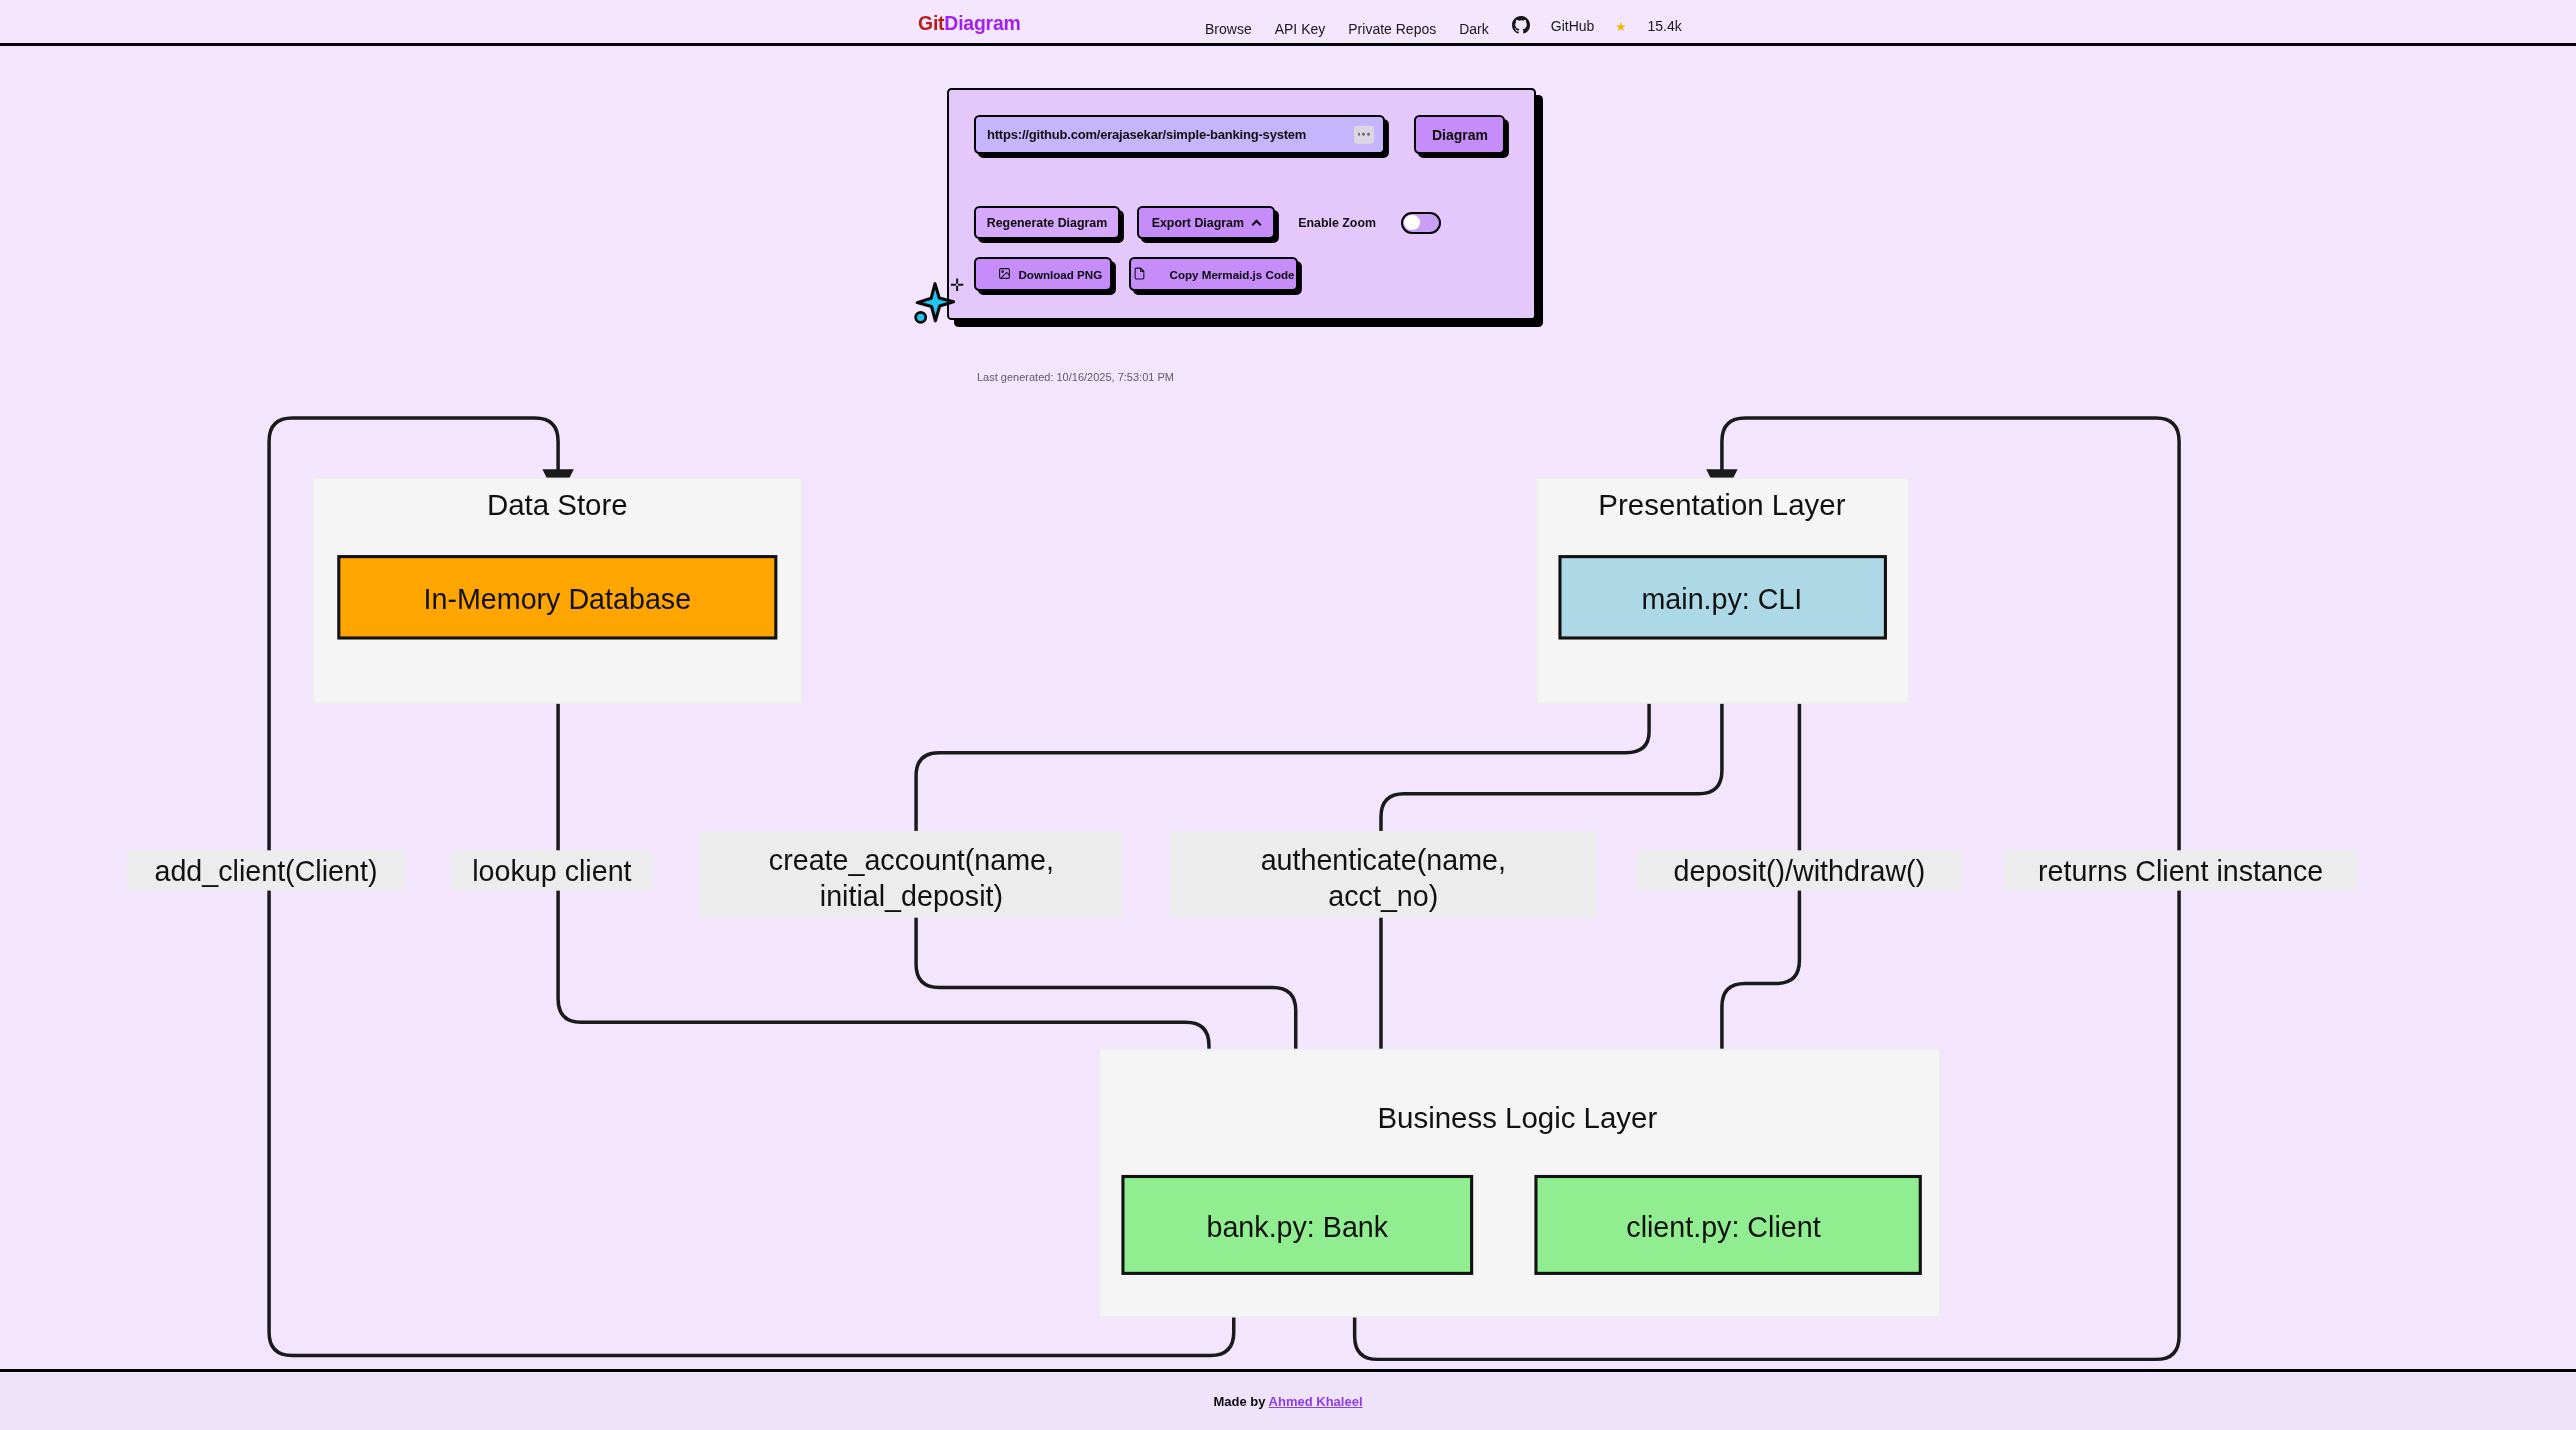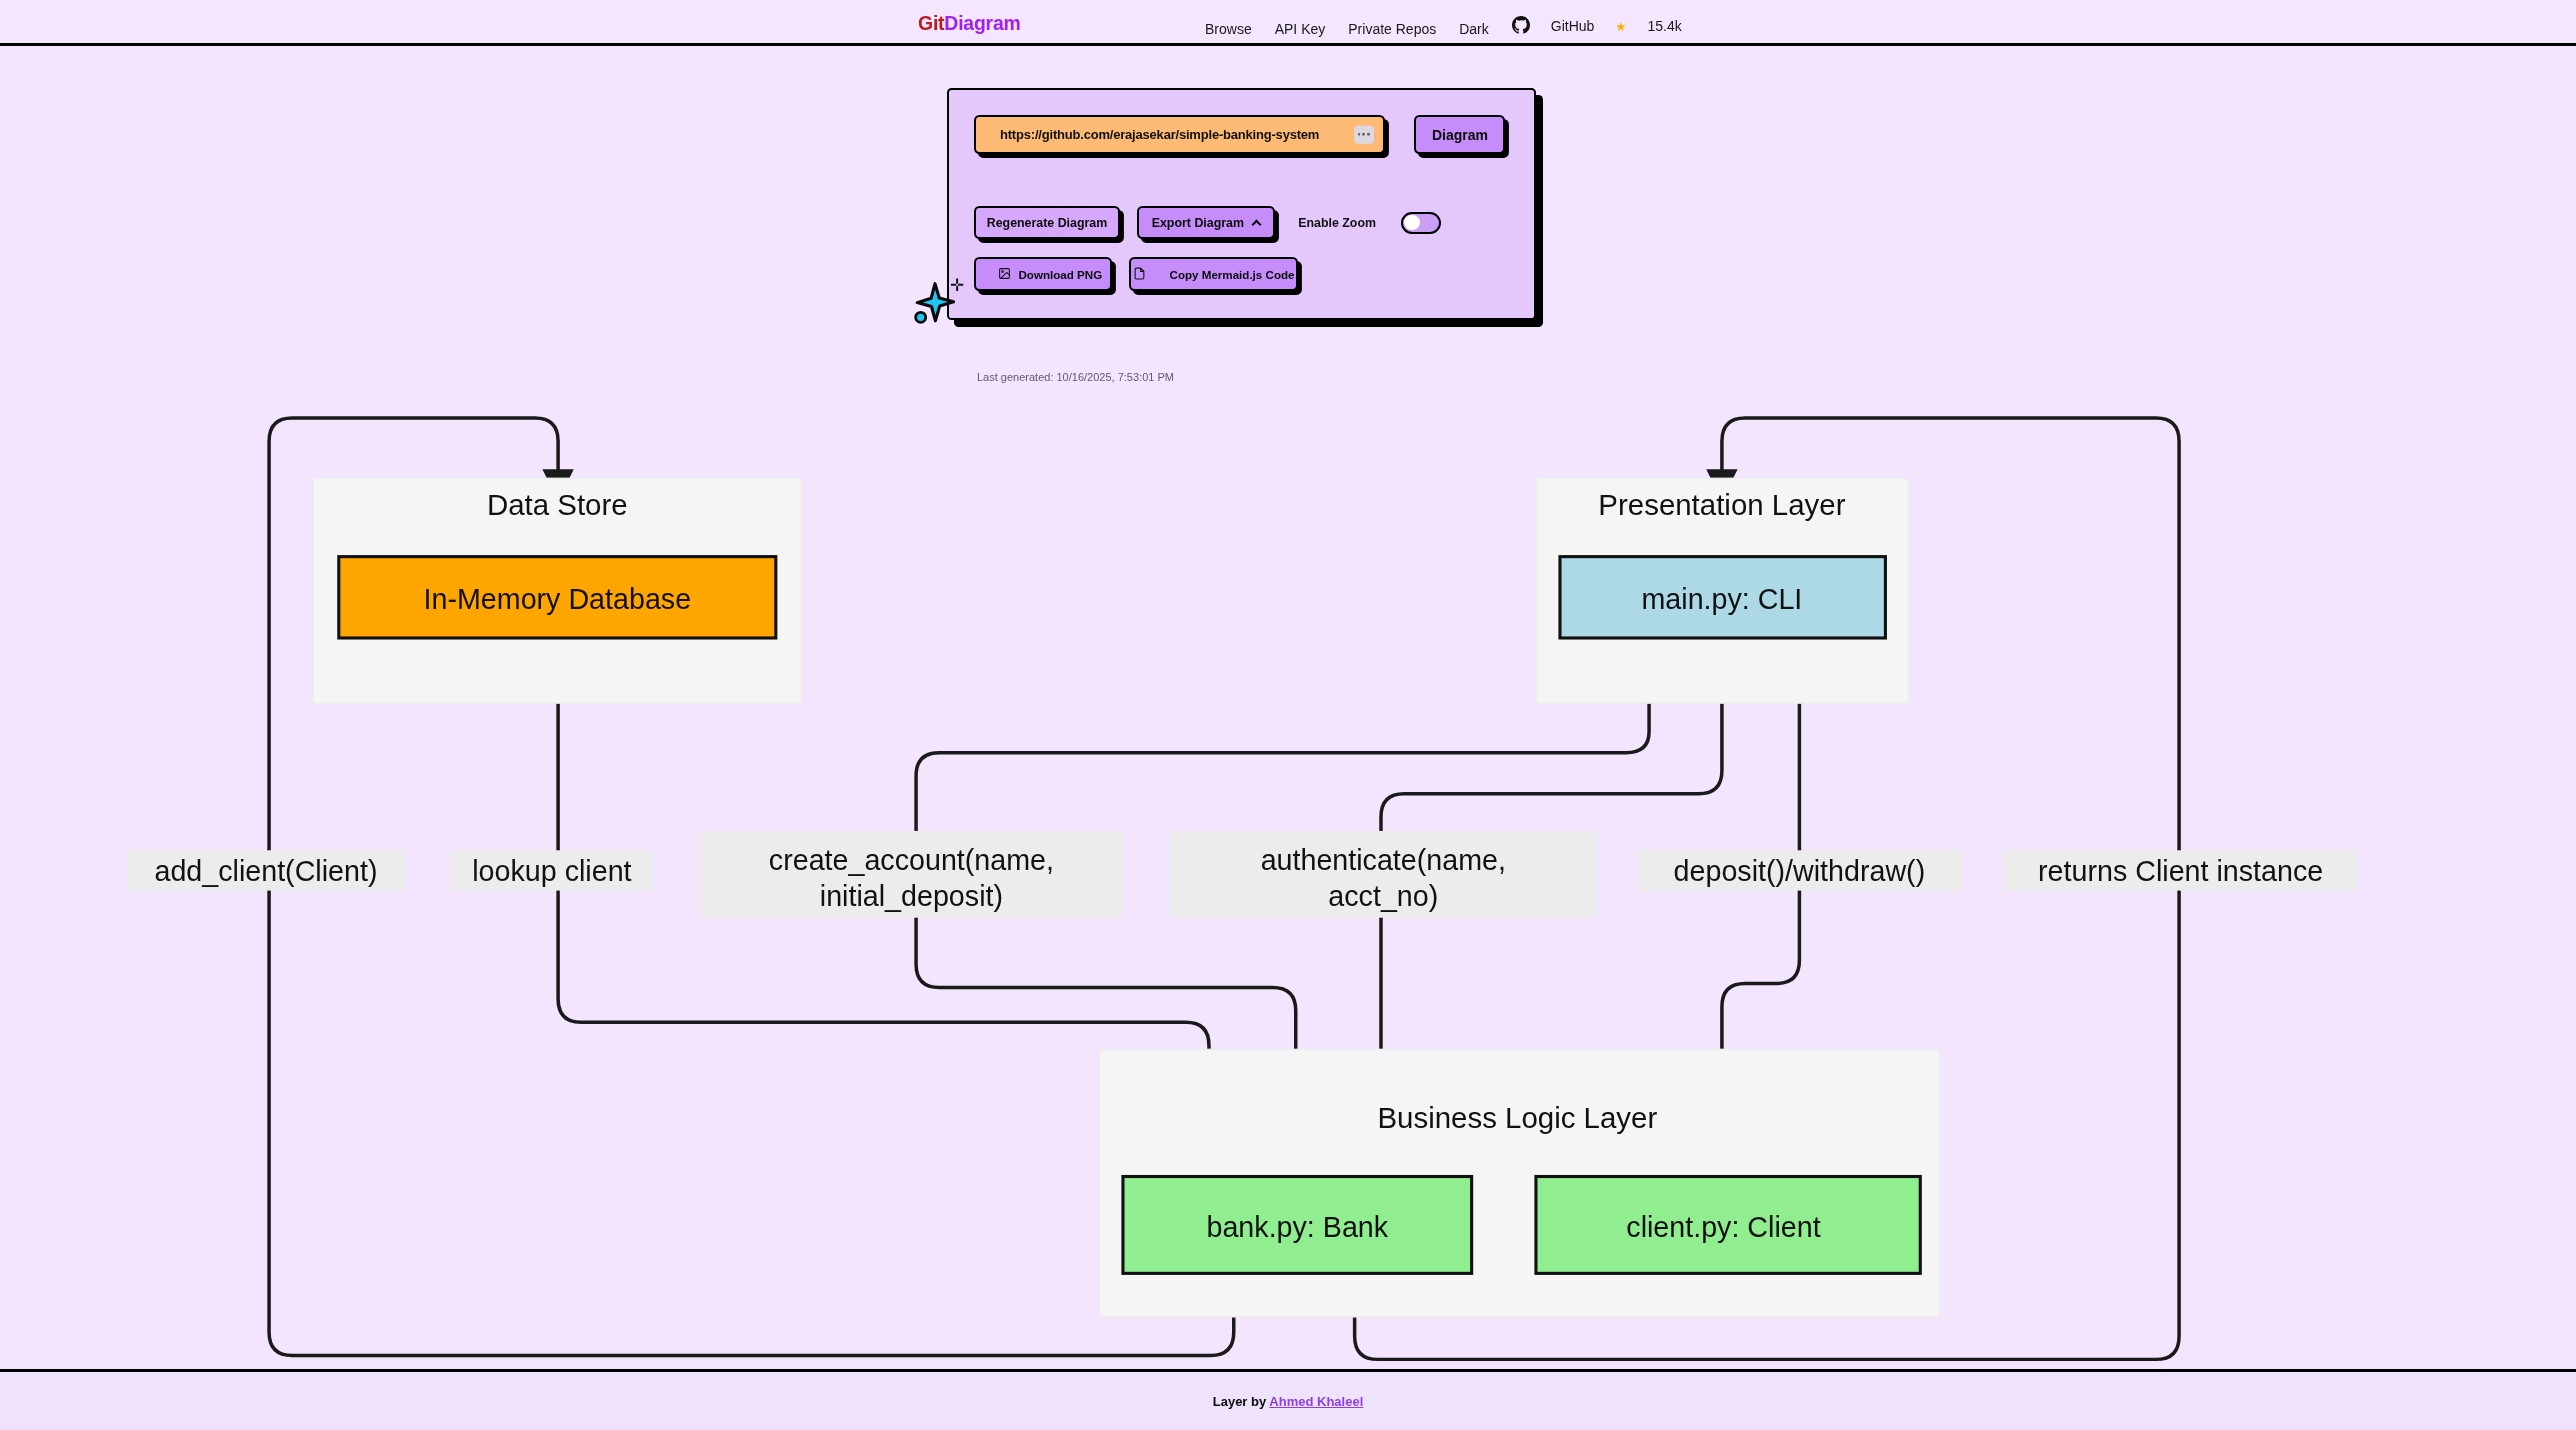--- a/index.html
+++ b/index.html
@@ -52,26 +52,26 @@
     border-radius: 4.6px;
     box-shadow: 7px 7px 0 #000;
   }
   .panel-row1 {
     position: absolute; left: 25px; top: 25px;
     display: flex; align-items: flex-start; gap: 29.4px;
   }
   .url-field {
     position: relative;
     width: 411px; height: 39px;
-    background: #fdba74;
+    background: #c4b5fd;
     border: 2.3px solid #000;
     border-radius: 5.4px;
     box-shadow: 3.9px 3.9px 0 #000;
     display: flex; align-items: center;
-    padding: 0 24px;
+    padding: 0 11px;
   }
   .url-text {
     font-size: 13px; font-weight: bold; color: #111;
     white-space: nowrap; letter-spacing: -0.2px;
   }
   .dots-btn {
     position: absolute; right: 9.3px; top: 50%; transform: translateY(-50%);
     width: 20px; height: 18.6px; border-radius: 3.9px;
     background: #DCD7E0;
     display: flex; align-items: center; justify-content: center;
@@ -310,18 +310,18 @@
         <text x="2322" y="1078" text-anchor="middle" font-size="37" fill="#111">deposit()/withdraw()</text>
 
         <rect x="2586" y="1038" width="456" height="52" fill="#ECECEC"></rect>
         <text x="2814" y="1078" text-anchor="middle" font-size="37" fill="#111">returns Client instance</text>
       </g>
     </svg>
   </div>
 
   <div class="footer">
     <div class="footer-text">
-      <span>Layer by </span><a class="author" href="#">Ahmed Khaleel</a>
+      <span>Made by </span><a class="author" href="#">Ahmed Khaleel</a>
     </div>
   </div>
 
 </div>
 
 
 </body></html>

